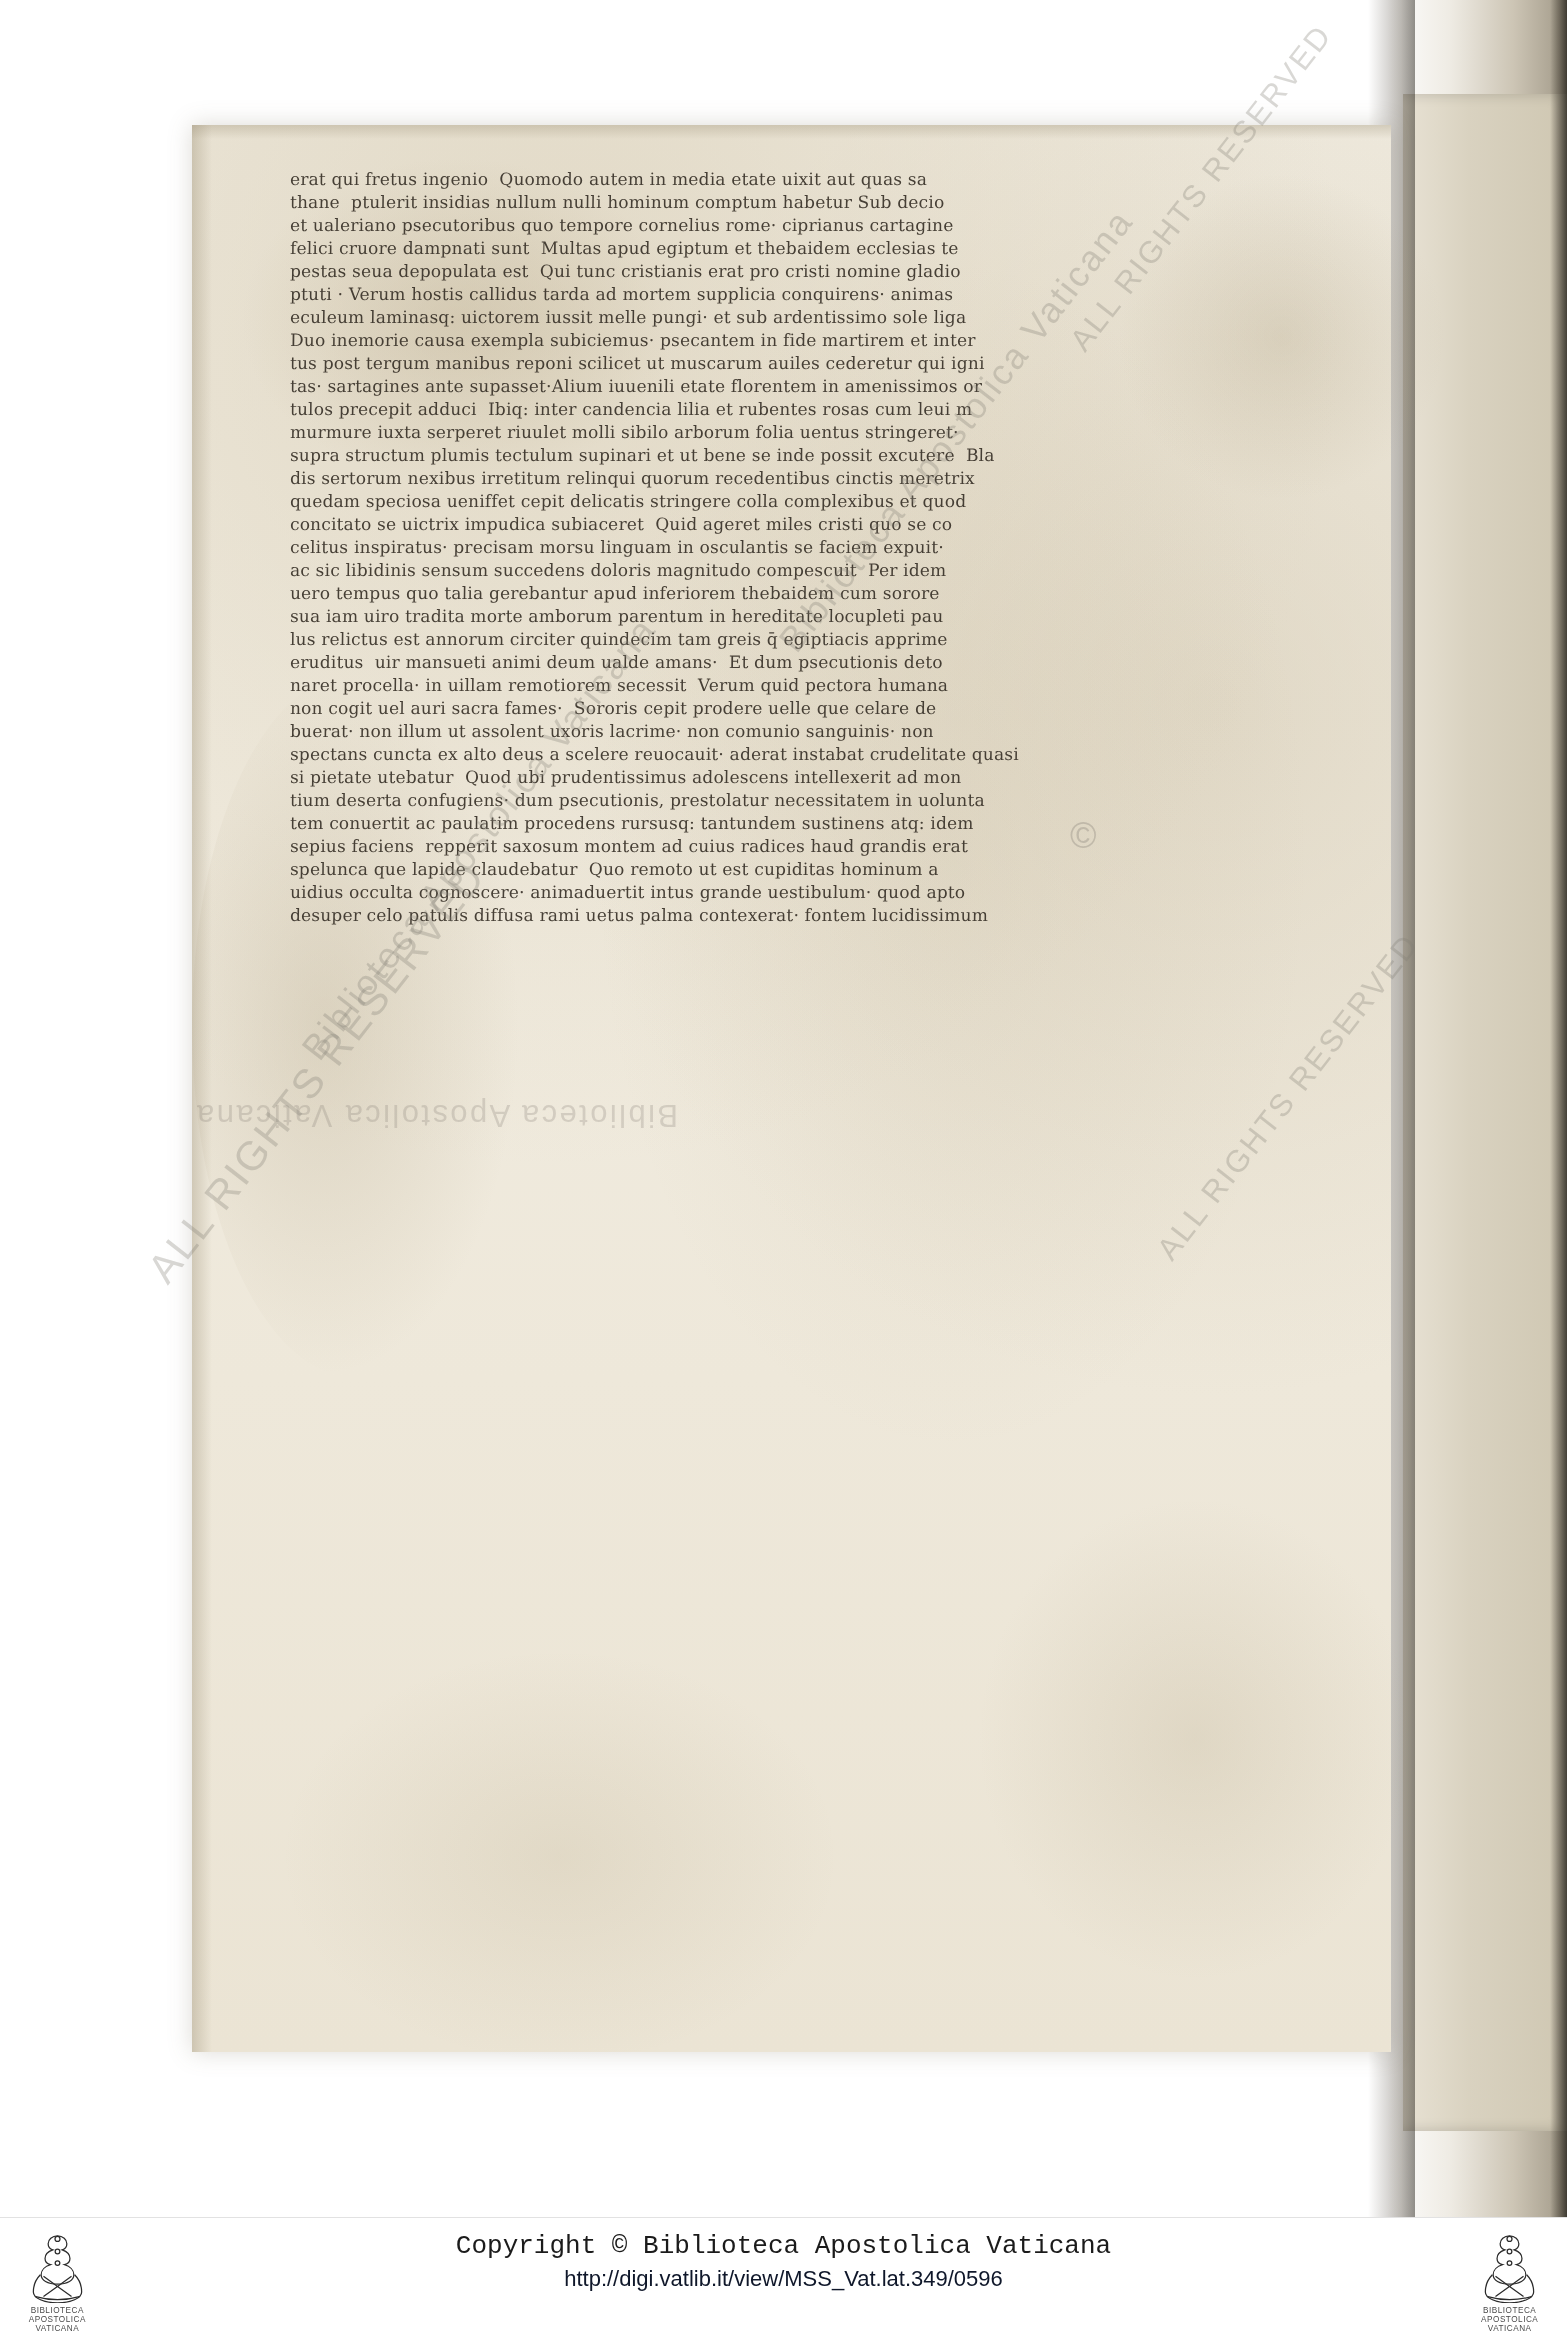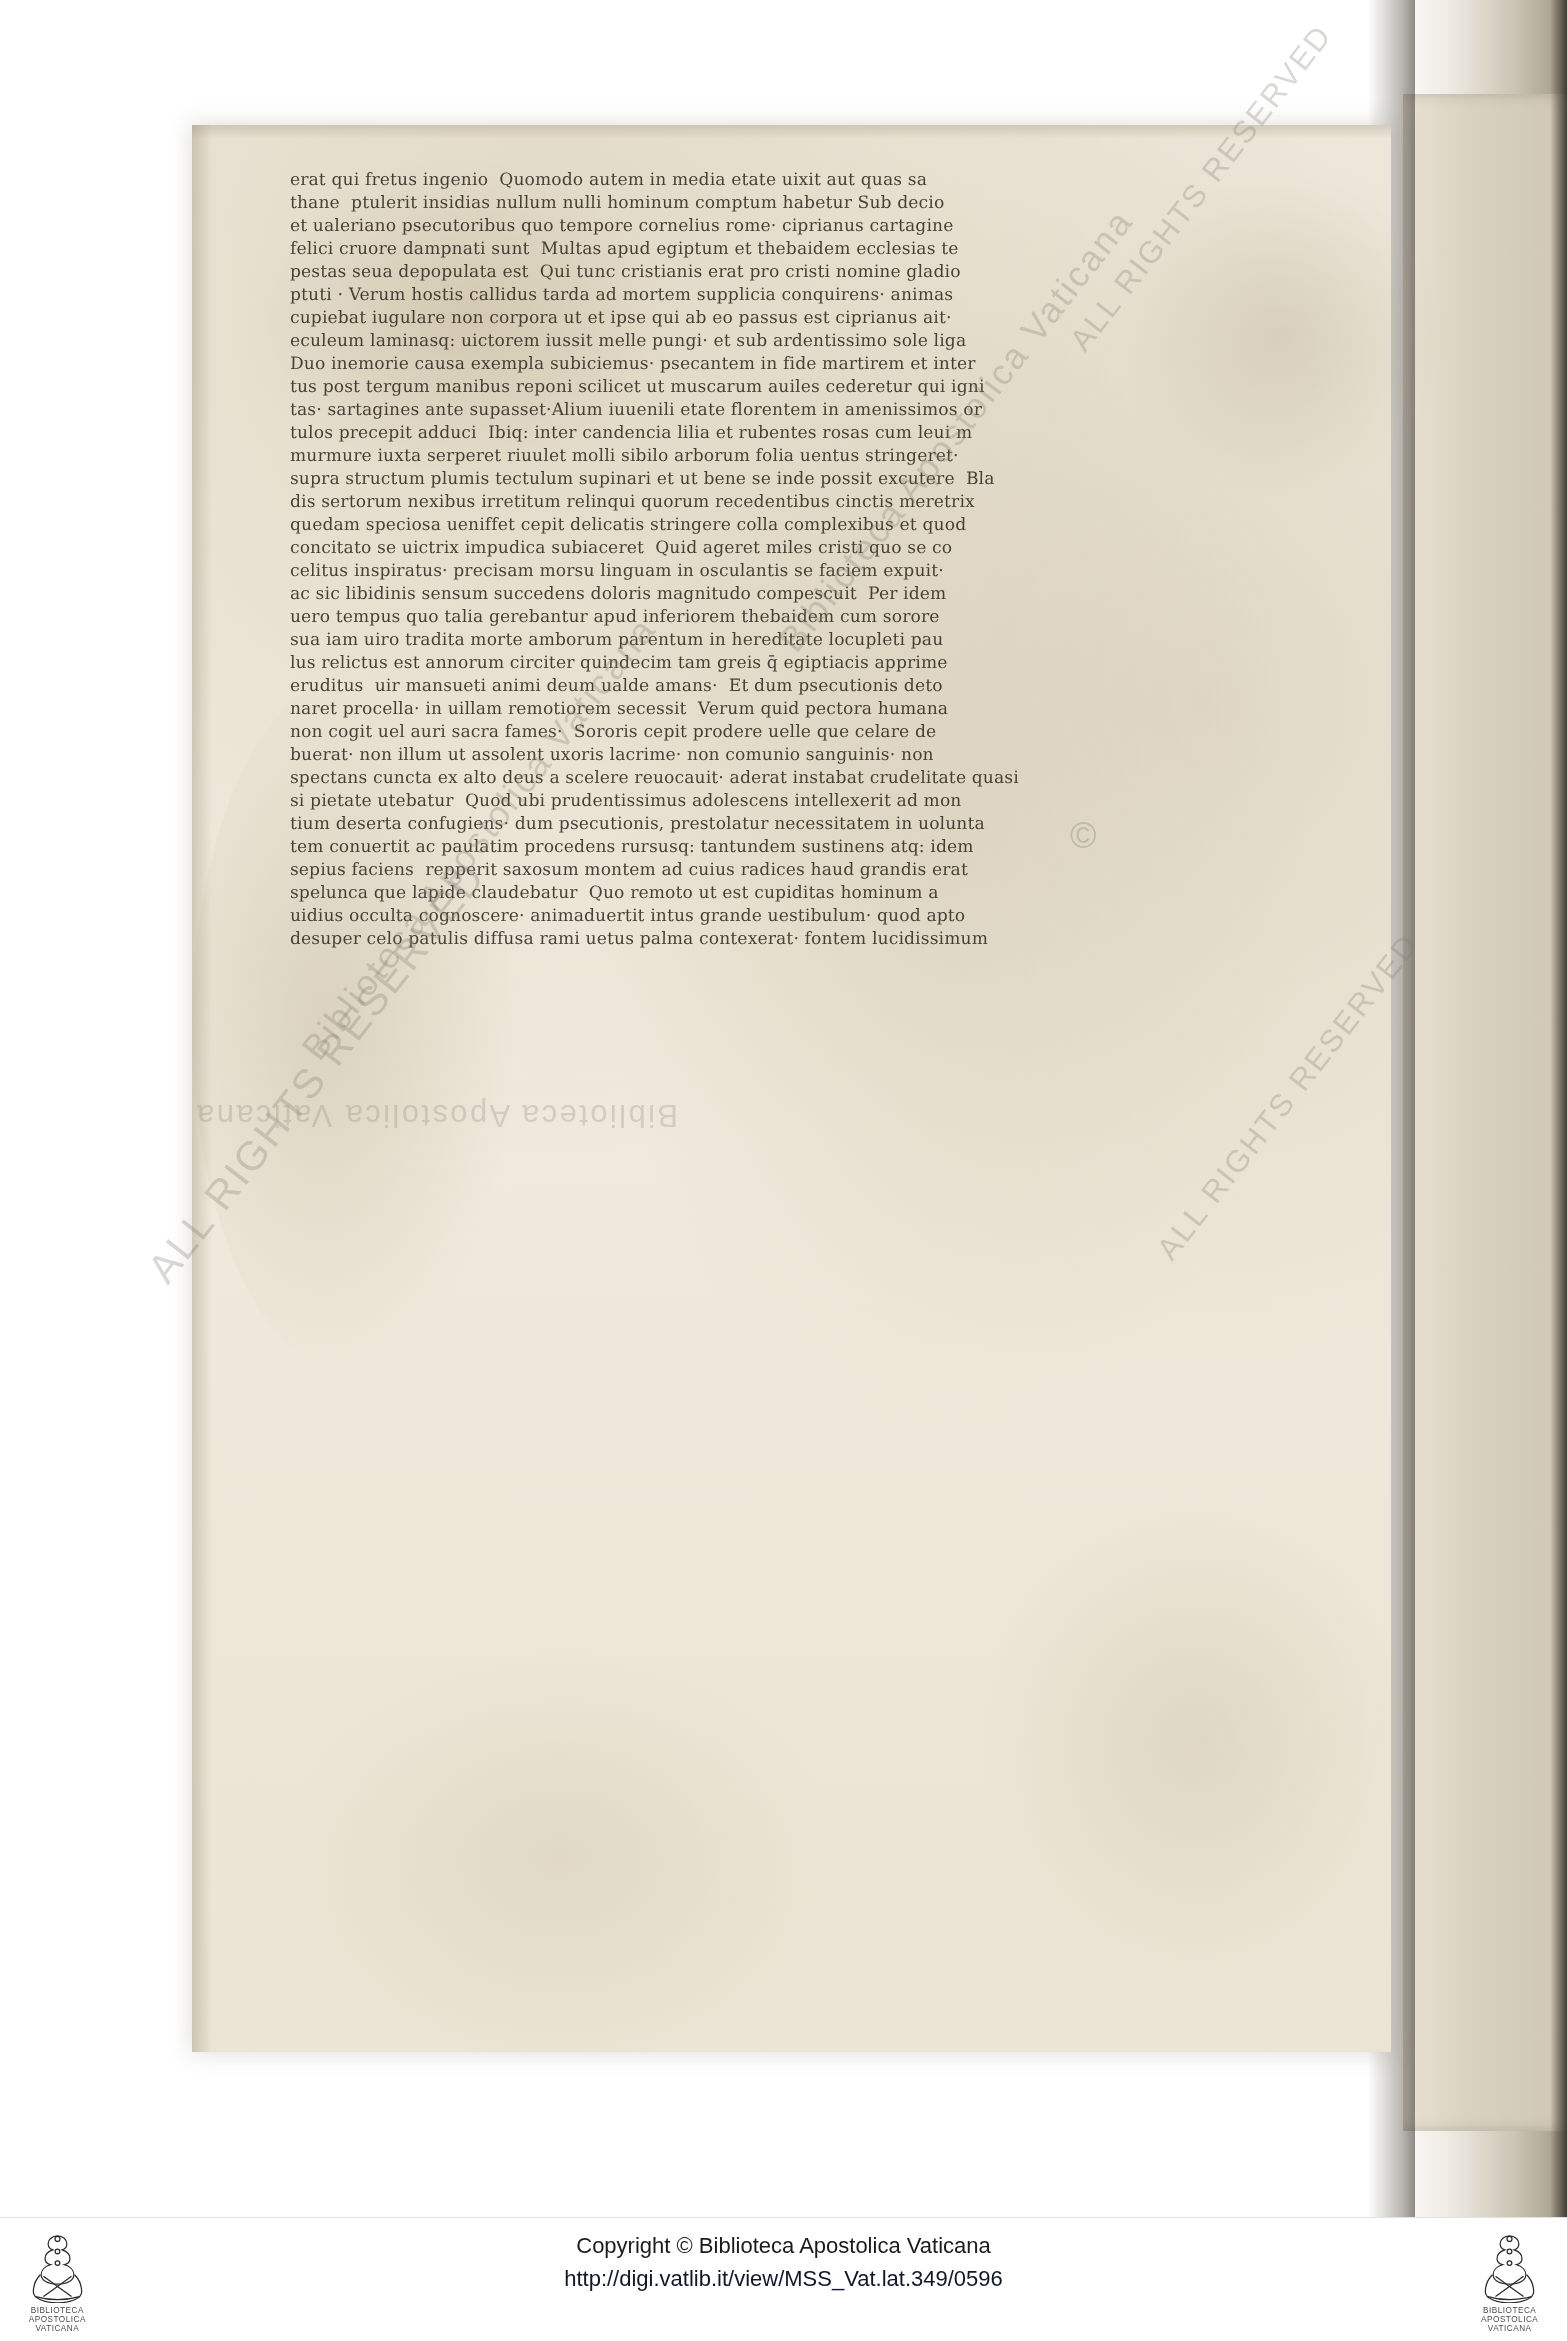--- a/index.html
+++ b/index.html
@@ -144,24 +144,24 @@
   }
   #footer-center {
     position: absolute;
     left: 50%;
     top: 11px;
     transform: translateX(-50%);
     text-align: center;
     width: 940px;
   }
   .f-copy {
-    font-size: 22px;
+    font-size: 26px;
     color: #1b1b1b;
     line-height: 34px;
-    font-family: Liberation Sans, sans-serif;
+    font-family: Liberation Mono, monospace;
   }
   .f-url {
     font-size: 22px;
     color: #0f172a;
     line-height: 31px;
     font-family: "Liberation Sans", sans-serif;
   }
   .f-powered {
     font-size: 19px;
     color: #1b1b1b;
@@ -208,21 +208,20 @@
     <div class="stain s5"></div>
     <div class="stain s6"></div>
 
     <div id="textblock">
       <div class="line">erat qui fretus ingenio  Quomodo autem in media etate uixit aut quas sa</div>
       <div class="line">thane  ptulerit insidias nullum nulli hominum comptum habetur Sub decio</div>
       <div class="line">et ualeriano psecutoribus quo tempore cornelius rome· ciprianus cartagine</div>
       <div class="line">felici cruore dampnati sunt  Multas apud egiptum et thebaidem ecclesias te</div>
       <div class="line">pestas seua depopulata est  Qui tunc cristianis erat pro cristi nomine gladio</div>
       <div class="line">ptuti · Verum hostis callidus tarda ad mortem supplicia conquirens· animas</div>
-      <div class="line">cupiebat iugulare non corpora ut et ipse qui ab eo passus est ciprianus ait·</div>
       <div class="line">eculeum laminasq: uictorem iussit melle pungi· et sub ardentissimo sole liga</div>
       <div class="line">Duo inemorie causa exempla subiciemus· psecantem in fide martirem et inter</div>
       <div class="line">tus post tergum manibus reponi scilicet ut muscarum auiles cederetur qui igni</div>
       <div class="line">tas· sartagines ante supasset·Alium iuuenili etate florentem in amenissimos or</div>
       <div class="line">tulos precepit adduci  Ibiq: inter candencia lilia et rubentes rosas cum leui m</div>
       <div class="line">murmure iuxta serperet riuulet molli sibilo arborum folia uentus stringeret·</div>
       <div class="line">supra structum plumis tectulum supinari et ut bene se inde possit excutere  Bla</div>
       <div class="line">dis sertorum nexibus irretitum relinqui quorum recedentibus cinctis meretrix</div>
       <div class="line">quedam speciosa ueniffet cepit delicatis stringere colla complexibus et quod</div>
       <div class="line">concitato se uictrix impudica subiaceret  Quid ageret miles cristi quo se co</div>

